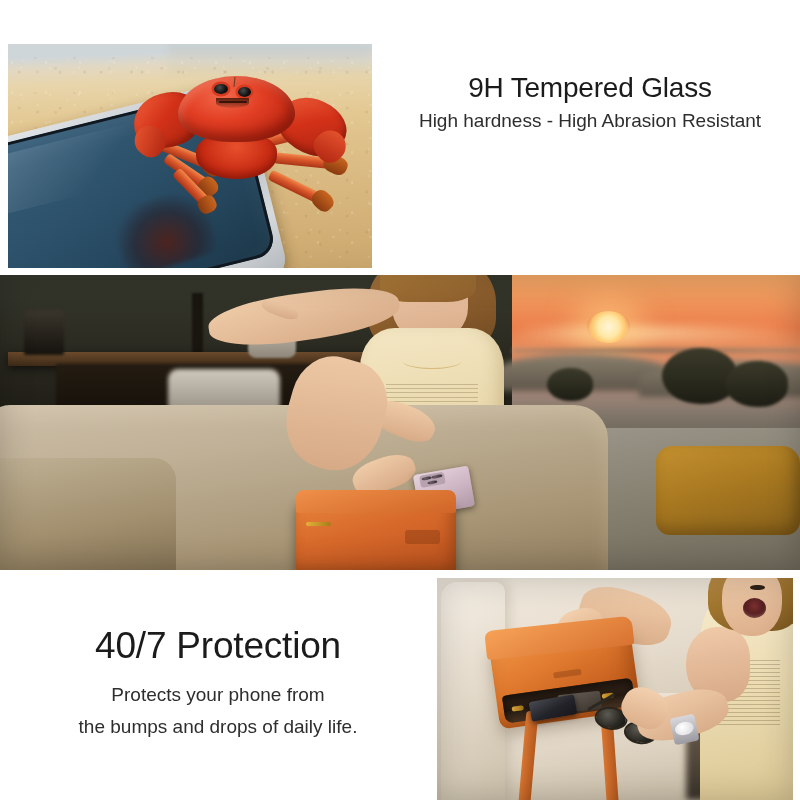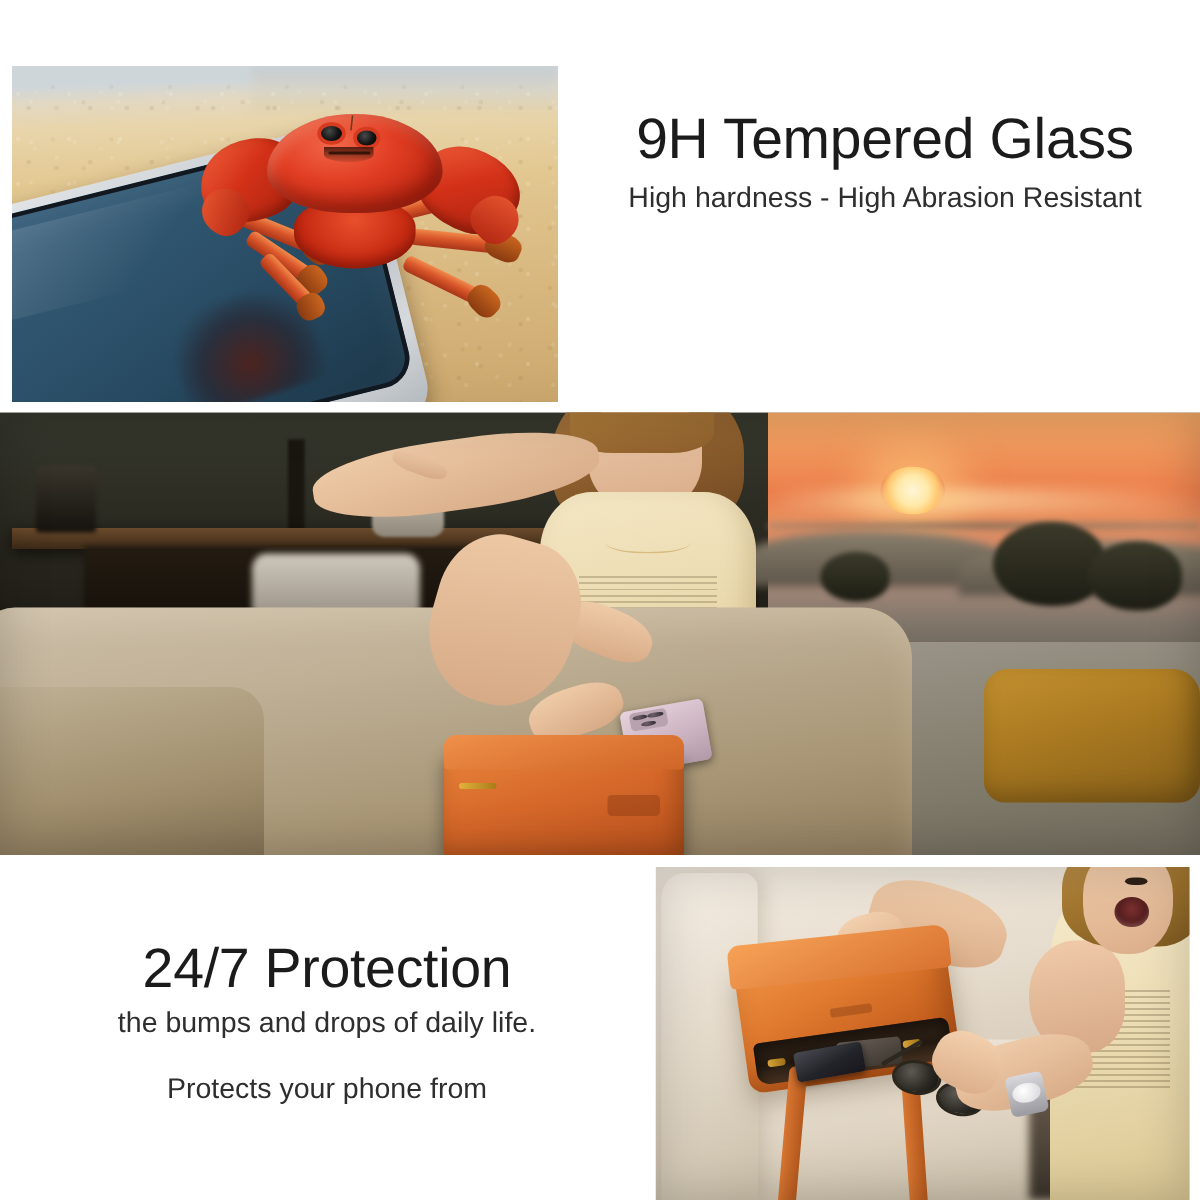--- a/index.html
+++ b/index.html
@@ -17,21 +17,21 @@
   .panel { position:absolute; overflow:hidden; }
 
   #panel-glass      { left:8px;  top:44px;  width:364px; height:224px; }
   #panel-headline   { left:386px; top:70px; width:408px; height:150px; }
   #panel-lifestyle  { left:0px;  top:275px; width:800px; height:295px; }
   #panel-protection { left:8px;  top:625px; width:420px; height:130px; }
   #panel-bag        { left:437px; top:578px; width:356px; height:222px; }
 
   
   .headline {
-    font-size:38px; font-weight:400; color:#1b1b1b;
+    font-size:28px; font-weight:400; color:#1b1b1b;
     text-align:center; letter-spacing:-0.2px; line-height:1.12;
     white-space:nowrap;
   }
   .subline {
     font-size:19px; font-weight:400; color:#2e2e2e;
     text-align:center; line-height:1.55; white-space:nowrap;
   }
   #panel-headline .headline { margin-top:2px; }
   #panel-headline .subline.s1 { margin-top:18px; }
   #panel-headline .subline.s2 { margin-top:3px;text-align:center; }
@@ -658,23 +658,23 @@
       <div class="bag-mid">
         <div class="bag-flap"></div>
         <div class="bag-tag"></div>
         <div class="bag-zip"></div>
       </div>
       <div class="vignette"></div>
     </div>
   </div>
 
   <div class="panel" id="panel-protection">
-    <div class="headline">24/7 Protection</div>
+    <div class="headline">40/7 Protection</div>
+    <div class="subline s1">Protects your phone from</div>
     <div class="subline s2">the bumps and drops of daily life.</div>
-    <div class="subline s1">Protects your phone from</div>
   </div>
 
   <div class="panel" id="panel-bag">
     <div class="scene3">
       <div class="s3-sofa-back"></div>
       <div class="s3-seat"></div>
       <div class="s3-dark-gap"></div>
       <div class="s3-sofa-arm"></div>
 
       <div class="s3-body">

